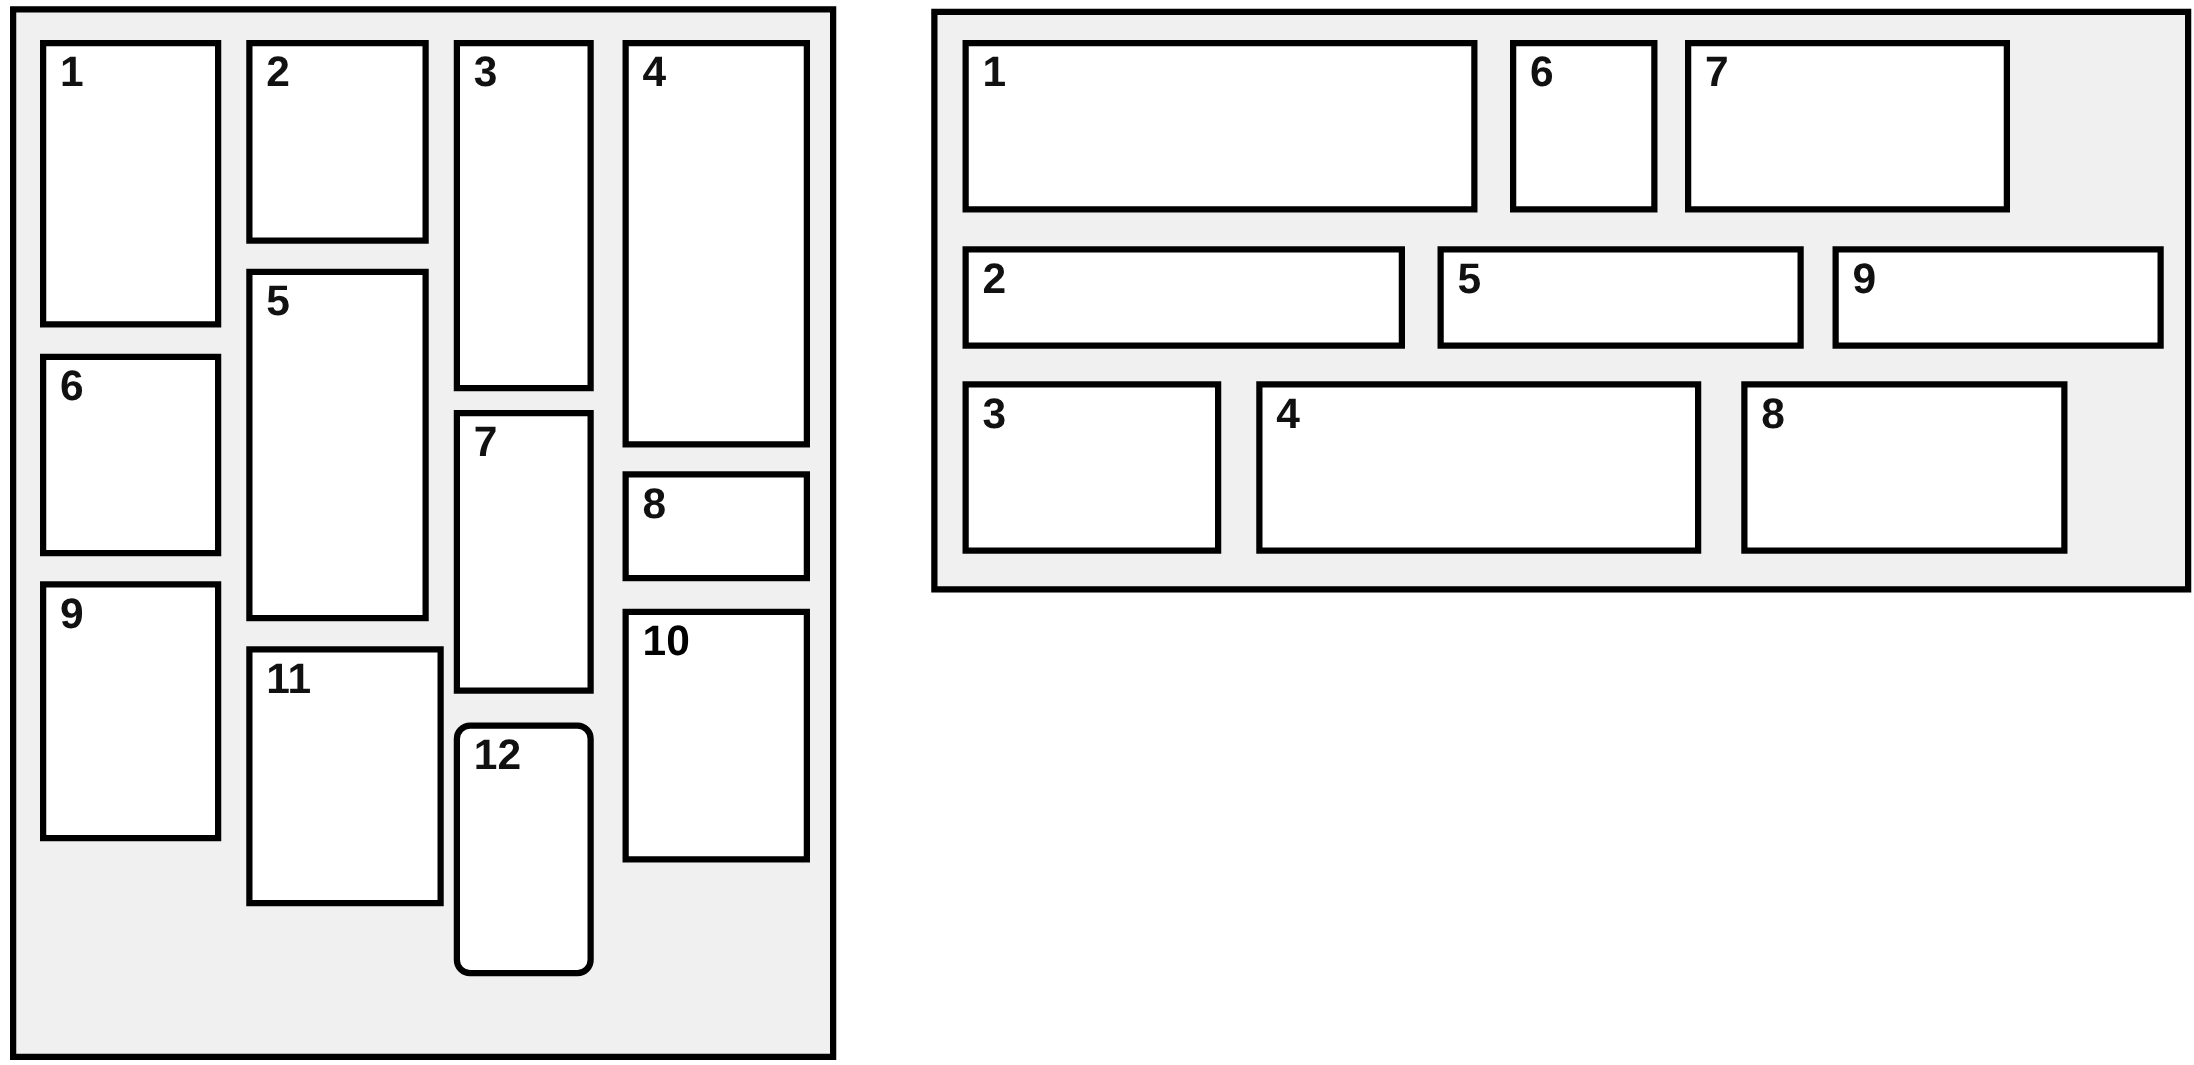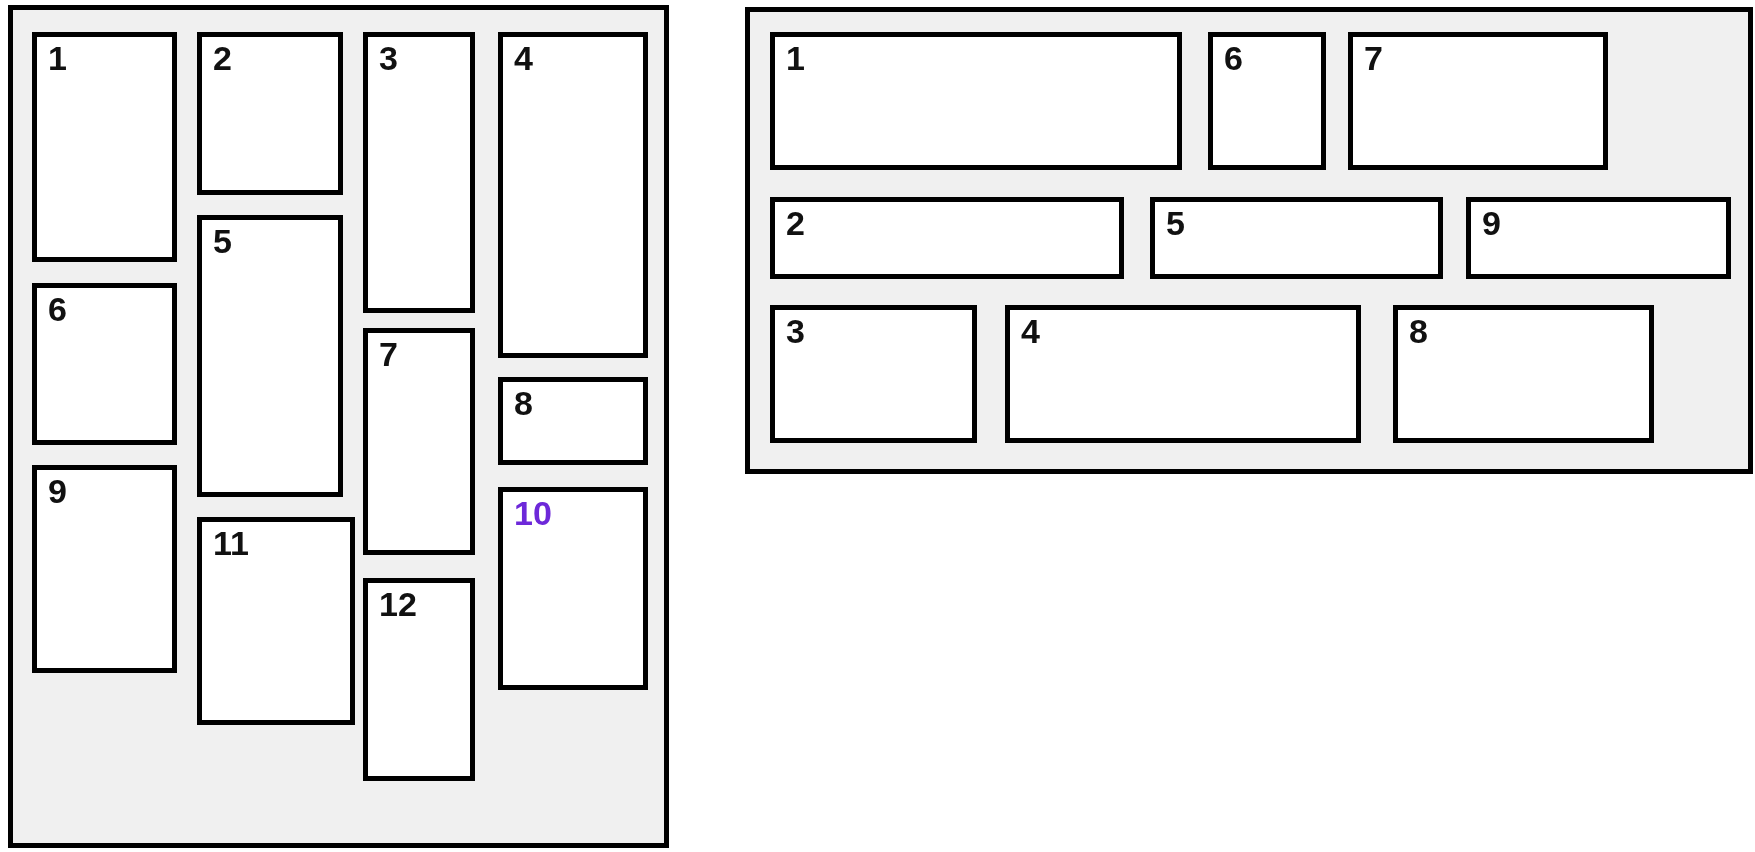--- a/index.html
+++ b/index.html
@@ -63,26 +63,26 @@
       <div class="card" style="left: 350px; top: 318px; width: 112px; height: 227px; background: rgb(255, 255, 255); border-color: rgb(0, 0, 0);">
         <span class="card-number" style="color: rgb(17, 17, 17);">7</span>
       </div>
       <div class="card" style="left: 485px; top: 367px; width: 150px; height: 88px; background: rgb(255, 255, 255); border-color: rgb(0, 0, 0);">
         <span class="card-number" style="color: rgb(17, 17, 17);">8</span>
       </div>
       <div class="card" style="left: 19px; top: 455px; width: 145px; height: 208px; background: rgb(255, 255, 255); border-color: rgb(0, 0, 0);">
         <span class="card-number" style="color: rgb(17, 17, 17);">9</span>
       </div>
       <div class="card" style="left: 485px; top: 477px; width: 150px; height: 203px; background: rgb(255, 255, 255); border-color: rgb(0, 0, 0);">
-        <span class="card-number" style="color: #6d28d9;">10</span>
+        <span class="card-number" style="color: #000000;">10</span>
       </div>
       <div class="card" style="left: 184px; top: 507px; width: 158px; height: 208px; background: rgb(255, 255, 255); border-color: rgb(0, 0, 0);">
         <span class="card-number" style="color: rgb(17, 17, 17);">11</span>
       </div>
-      <div class="card" style="left: 350px; top: 568px; width: 112px; height: 203px; background: rgb(255, 255, 255); border-color: rgb(0, 0, 0);">
+      <div class="card" style="left: 350px; top: 568px; width: 112px; height: 203px; background: rgb(255, 255, 255); border-color: rgb(0, 0, 0); border-radius: 13px;">
         <span class="card-number" style="color: rgb(17, 17, 17);">12</span>
       </div>
     </section>
   <section class="panel" style="left: 745px; top: 7px; width: 1008px; height: 467px; background: rgb(240, 240, 240); border-color: rgb(0, 0, 0);">
       <div class="card" style="left: 20px; top: 20px; width: 412px; height: 138px; background: rgb(255, 255, 255); border-color: rgb(0, 0, 0);">
         <span class="card-number" style="color: rgb(17, 17, 17);">1</span>
       </div>
       <div class="card" style="left: 458px; top: 20px; width: 118px; height: 138px; background: rgb(255, 255, 255); border-color: rgb(0, 0, 0);">
         <span class="card-number" style="color: rgb(17, 17, 17);">6</span>
       </div>

